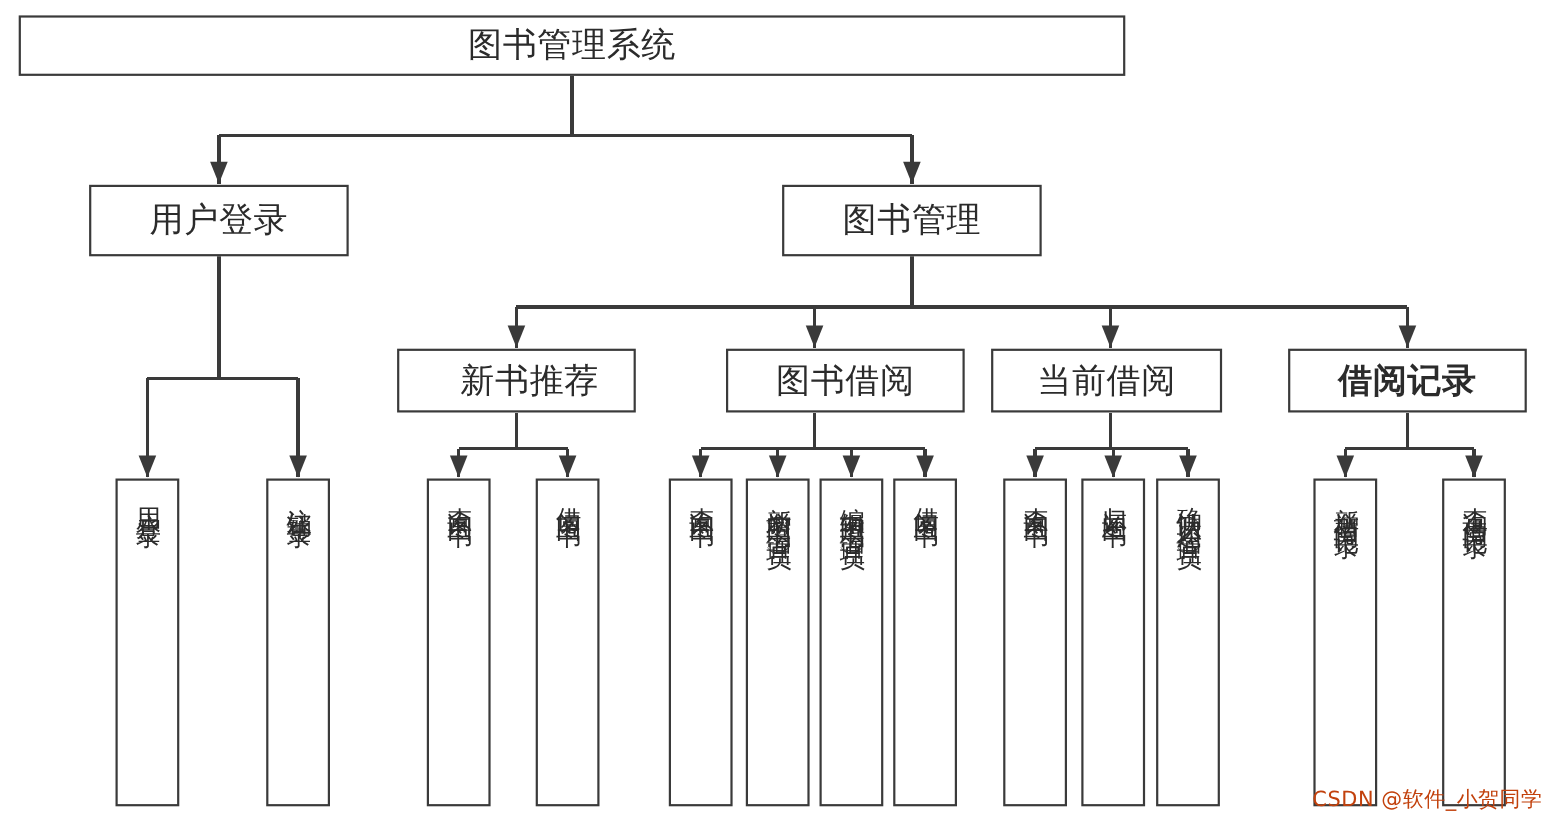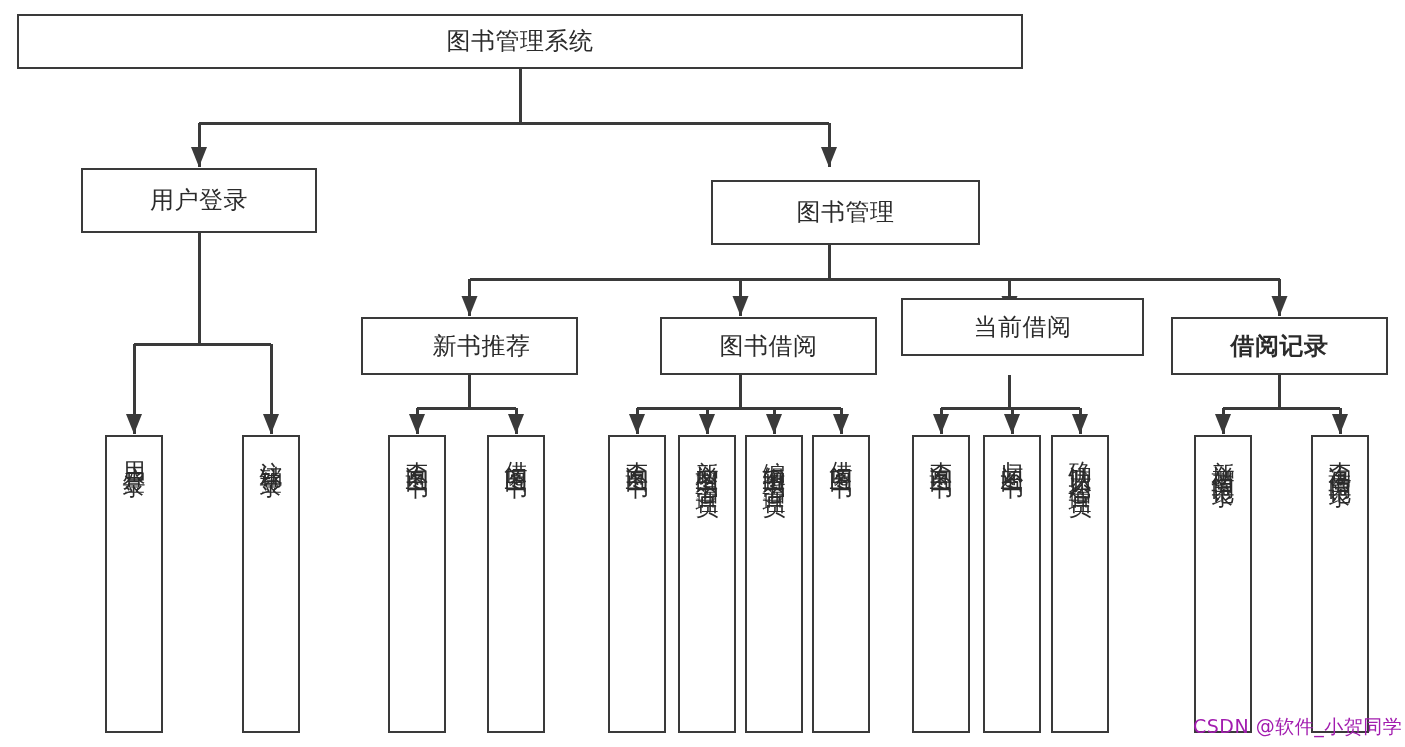--- a/index.html
+++ b/index.html
@@ -34,38 +34,38 @@
     justify-content: center;
     overflow: hidden;
   }
   .node-label {
     color: #2b2b2b;
     line-height: 1.18;
     white-space: pre;
     text-align: center;
   }
   .node-horizontal .node-label {
-    font-size: 24px;
+    font-size: 31px;
     letter-spacing: 0.5px;
   }
   .node-vertical {
     align-items: flex-start;
     justify-content: center;
     padding-top: 6px;
   }
   .node-vertical .node-label {
     writing-mode: vertical-rl;
     text-orientation: upright;
     font-size: 23px;
     letter-spacing: 5px;
     line-height: 1;
   }
   .watermark {
     position: absolute;
-    color: #a21caf;
+    color: #c2410c;
     font-size: 19px;
     white-space: pre;
     letter-spacing: 0.5px;
     pointer-events: none;
   }
 </style>
 </head>
 <body>
 
 <div id="diagram-root">
@@ -125,30 +125,30 @@
       <path d="M 1332 414 L 1348 414 L 1340 434 Z" fill="#3a3a3a"></path>
     </svg>
 
   <div id="node-layer">
       <div class="node-box node-horizontal" style="left: 17px; top: 14px; width: 1006px; height: 55px;">
         <span class="node-label">图书管理系统</span>
       </div>
       <div class="node-box node-horizontal" style="left: 81px; top: 168px; width: 236px; height: 65px;">
         <span class="node-label">用户登录</span>
       </div>
-      <div class="node-box node-horizontal" style="left: 711px; top: 180px; width: 269px; height: 65px;">
+      <div class="node-box node-horizontal" style="left: 711px; top: 168px; width: 236px; height: 65px;">
         <span class="node-label">图书管理</span>
       </div>
       <div class="node-box node-horizontal" style="left: 361px; top: 317px; width: 217px; height: 58px; padding-left: 24px;">
         <span class="node-label">新书推荐</span>
       </div>
       <div class="node-box node-horizontal" style="left: 660px; top: 317px; width: 217px; height: 58px;">
         <span class="node-label">图书借阅</span>
       </div>
-      <div class="node-box node-horizontal" style="left: 901px; top: 298px; width: 243px; height: 58px;">
+      <div class="node-box node-horizontal" style="left: 901px; top: 317px; width: 210px; height: 58px; font-family: Liberation Serif, serif;">
         <span class="node-label">当前借阅</span>
       </div>
       <div class="node-box node-horizontal" style="left: 1171px; top: 317px; width: 217px; height: 58px; font-weight: bold;">
         <span class="node-label">借阅记录</span>
       </div>
       <div class="node-box node-vertical" style="left: 105px; top: 435px; width: 58px; height: 298px;">
         <span class="node-label">用户登录</span>
       </div>
       <div class="node-box node-vertical" style="left: 242px; top: 435px; width: 58px; height: 298px;">
         <span class="node-label">注销登录</span>

